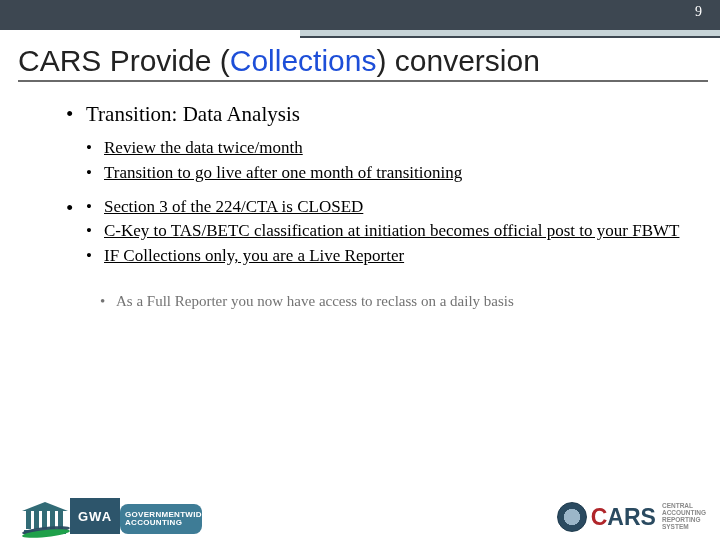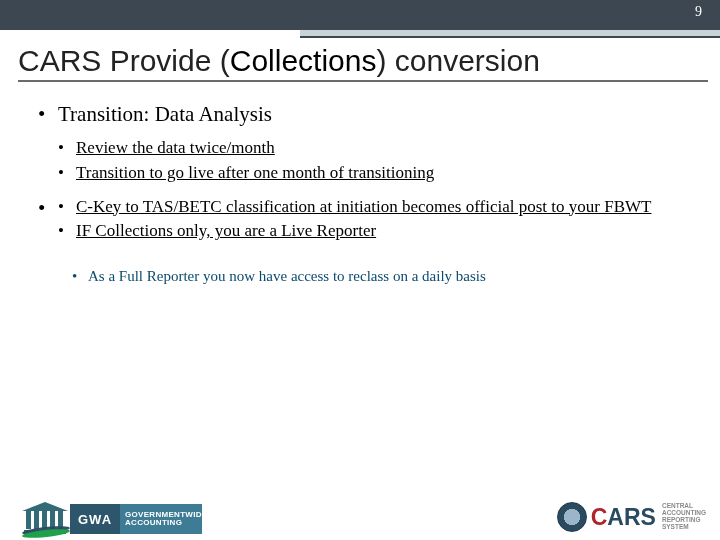--- a/index.html
+++ b/index.html
@@ -5,49 +5,49 @@
   * { margin: 0; padding: 0; box-sizing: border-box; }
   html, body { width: 720px; height: 540px; font-family: Georgia, 'Times New Roman', serif; background: #fff; }
   .slide { position: relative; width: 720px; height: 540px; background: #fff; overflow: hidden; }
 
   .topbar { height: 30px; background: #3d4751; position: relative; }
   .topbar .page-num { position: absolute; right: 18px; top: 4px; color: #fff; font-size: 14px; font-family: Georgia, serif; }
   .accentbar { margin-left: 300px; height: 8px; background: #c7d4d8; border-bottom: 2px solid #3d4751; }
 
   .title { padding: 6px 12px 2px 18px; }
   .title-text { font-family: 'Trebuchet MS', 'Segoe UI', sans-serif; font-size: 30px; color: #222; font-weight: 400; border-bottom: 2px solid #6a6a6a; padding-bottom: 2px; display: block; }
-  .title-green { color: #000000; }
+  .title-green { color: #1d4ed8; }
 
-  .content { padding: 18px 40px 0 38px; }
+  .content { padding: 18px 40px 0 66px; }
   ul.lvl1 { list-style: none; }
   ul.lvl1 > li { position: relative; padding-left: 20px; margin-bottom: 12px; font-size: 21px; font-family: 'Times New Roman', serif; color: #000; }
   ul.lvl1 > li::before { content: "•"; position: absolute; left: 0; top: 0; }
 
   ul.lvl2 { list-style: none; margin-top: 10px; text-decoration: underline; }
   ul.lvl2 > li { position: relative; padding-left: 18px; margin-bottom: 3px; font-size: 17px; font-family: Georgia, serif; color: #000; line-height: 1.28; }
   ul.lvl2 > li::before { content: "•"; position: absolute; left: 0; top: 0; }
 
   ul.lvl3 { list-style: none; margin-top: 10px; margin-left: 14px; }
-  ul.lvl3 > li { position: relative; padding-left: 16px; font-size: 15px; font-family: Georgia, serif; color: #0c4a6e; line-height: 1.3; margin-top: 25px; }
+  ul.lvl3 > li { position: relative; padding-left: 16px; font-size: 15px; font-family: Georgia, serif; color: #737373; line-height: 1.3; margin-top: 25px; }
   ul.lvl3 > li::before { content: "•"; position: absolute; left: 0; top: 0; }
 
   .footer { position: absolute; left: 0; bottom: 0; width: 720px; height: 46px; }
 
   .logo-left { position: absolute; left: 22px; bottom: 6px; display: flex; align-items: flex-end; gap: 0; }
   .building { width: 46px; height: 32px; position: relative; }
   .roof { width: 0; height: 0; border-left: 23px solid transparent; border-right: 23px solid transparent; border-bottom: 9px solid #326b76; position: absolute; top: 0; left: 0; }
   .cols { position: absolute; top: 9px; left: 4px; display: flex; gap: 3px; }
   .col { width: 5px; height: 18px; background: #326b76; }
   .base { position: absolute; bottom: 0; left: 2px; width: 42px; height: 4px; background: #326b76; }
   .swoosh { position: absolute; bottom: -2px; left: 0; width: 48px; height: 7px; border-radius: 50%; transform: rotate(-6deg); }
   .sw1 { background: #1fa04a; bottom: -3px; }
   .sw2 { background: #2a4a60; bottom: 0px; opacity: .95; }
 
-  .gwa-box { width: 50px; height: 30px; background: #2d556b; color: #fff; display: flex; align-items: center; justify-content: center; font-family: Arial, sans-serif; font-size: 13px; font-weight: 700; letter-spacing: 1px; margin-left: 2px; }
-  .gwa-text { width: 82px; height: 30px; background: #3e7c96; color: #fff; font-family: Arial, sans-serif; font-size: 8px; font-weight: 700; letter-spacing: .3px; display: flex; flex-direction: column; justify-content: center; padding-left: 5px; line-height: 1.05; }
+  .gwa-box { width: 50px; height: 36px; background: #2d556b; color: #fff; display: flex; align-items: center; justify-content: center; font-family: Arial, sans-serif; font-size: 13px; font-weight: 700; letter-spacing: 1px; margin-left: 2px; }
+  .gwa-text { width: 82px; height: 30px; background: #3e7c96; color: #fff; font-family: Arial, sans-serif; font-size: 8px; font-weight: 700; letter-spacing: .3px; display: flex; flex-direction: column; justify-content: center; padding-left: 5px; line-height: 1.05; border-radius: 8px; }
 
   .logo-right { position: absolute; right: 14px; bottom: 8px; display: flex; align-items: center; gap: 4px; }
   .seal { width: 30px; height: 30px; border-radius: 50%; background: radial-gradient(circle at 50% 50%, #9bb6c9 0 40%, #2a4a60 42% 100%); position: relative; border: 1px solid #1e3a4d; }
   .cars-word { display: flex; gap: 0; }
   .cars-letter { font-family: Arial, sans-serif; font-weight: 900; font-size: 23px; line-height: 1; }
   .c-c { color: #b0252a; }
   .c-a, .c-r, .c-s { color: #2a4a60; }
   .cars-sub { font-family: Arial, sans-serif; font-size: 6.5px; font-weight: 700; color: #8a8a8a; line-height: 1.05; margin-left: 2px; }
 </style>
 </head>
@@ -68,20 +68,21 @@
     <ul class="lvl1">
       <li>
         <span>Transition: Data Analysis</span>
         <ul class="lvl2">
           <li>Review the data twice/month</li>
           <li>Transition to go live after one month of transitioning</li>
         </ul>
       </li>
       <li>
         <ul class="lvl2">
+          <li>Section 3 of the 224/CTA is CLOSED</li>
           <li>C-Key  to TAS/BETC classification at initiation becomes official post to your FBWT</li>
           <li>IF Collections only, you are a Live Reporter</li>
         </ul>
         <ul class="lvl3">
           <li>As a Full Reporter you now have access to reclass on a daily basis</li>
         </ul>
       </li>
     </ul>
   </div>
 

